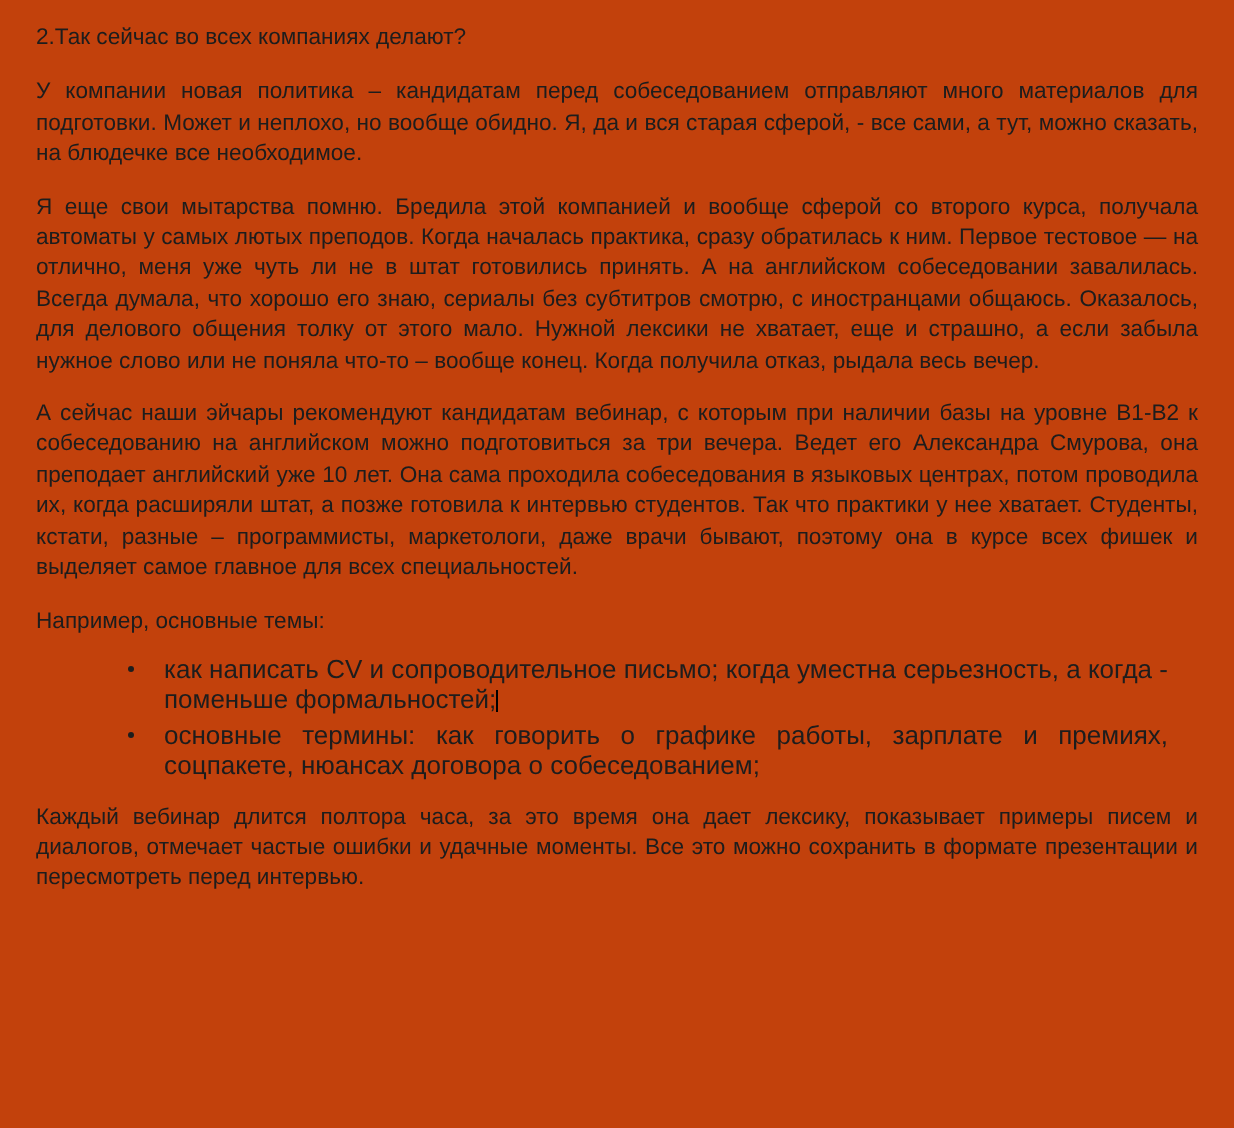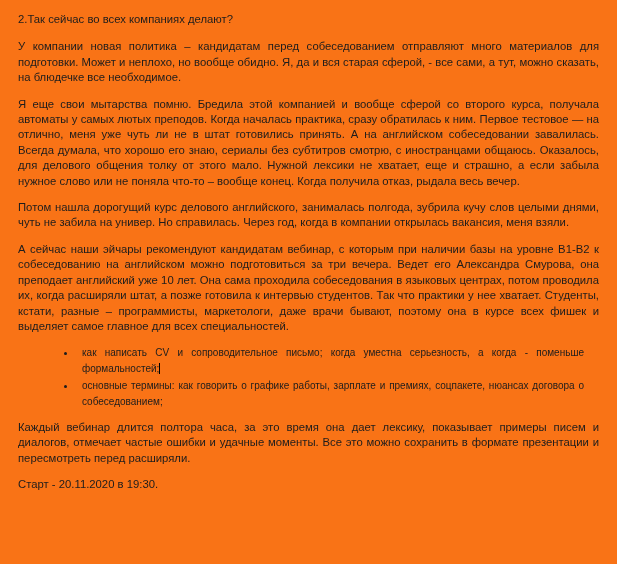--- a/index.html
+++ b/index.html
@@ -12,21 +12,21 @@
     height: 564px;
     overflow: hidden;
     font-family: "Liberation Sans", sans-serif;
     color: #1a1a1a;
   }
   .page {
     width: 617px;
     height: 564px;
     box-sizing: border-box;
     padding: 12px 18px 10px 18px;
-    background: #f97316;
+    background: #c2410c;
   }
   .para {
     font-size: 11.3px;
     line-height: 15.4px;
     text-align: justify;
     margin: 0 0 11px 0;
     color: #1d1d1d;
   }
   .title {
     font-size: 11.3px;
@@ -39,21 +39,21 @@
     line-height: 15.4px;
     margin: 0 0 8px 0;
     color: #1d1d1d;
   }
   ul.bullets {
     margin: 0 0 11px 0;
     padding-left: 46px;
     list-style: none;
   }
   ul.bullets li {
-    font-size: 10px;
+    font-size: 13px;
     line-height: 15.4px;
     text-align: justify;
     margin: 0 15px 2px 0;
     position: relative;
     padding-left: 18px;
     color: #1d1d1d;
   }
   ul.bullets li::before {
     content: "";
     position: absolute;
@@ -78,25 +78,24 @@
 </style>
 </head>
 <body>
 
 <div class="page">
 
   <p class="title">2.Так сейчас во всех компаниях делают?</p>
 
   <p class="para">У компании новая политика – кандидатам перед собеседованием отправляют много материалов для подготовки. Может и неплохо, но вообще обидно. Я, да и вся старая сферой, - все сами, а тут, можно сказать, на блюдечке все необходимое.</p>
   <p class="para">Я еще свои мытарства помню. Бредила этой компанией и вообще сферой со второго курса, получала автоматы у самых лютых преподов. Когда началась практика, сразу обратилась к ним. Первое тестовое — на отлично, меня уже чуть ли не в штат готовились принять. А на английском собеседовании завалилась. Всегда думала, что хорошо его знаю, сериалы без субтитров смотрю, с иностранцами общаюсь. Оказалось, для делового общения толку от этого мало. Нужной лексики не хватает, еще и страшно, а если забыла нужное слово или не поняла что-то – вообще конец. Когда получила отказ, рыдала весь вечер.</p>
-  <p class="para">Потом нашла дорогущий курс делового английского, занималась полгода, зубрила кучу слов целыми днями, чуть не забила на универ. Но справилась. Через год, когда в компании открылась вакансия, меня взяли.</p>
   <p class="para">А сейчас наши эйчары рекомендуют кандидатам вебинар, с которым  при наличии базы на уровне В1-В2 к собеседованию на английском можно подготовиться за три вечера.  Ведет его Александра Смурова, она преподает английский уже 10 лет. Она сама проходила собеседования в языковых центрах, потом проводила их, когда расширяли штат, а позже готовила к интервью студентов. Так что практики у нее хватает. Студенты, кстати, разные – программисты, маркетологи, даже врачи бывают, поэтому она в курсе всех фишек и выделяет самое главное для всех специальностей.</p>
 
+  <p class="lead-in">Например, основные темы:</p>
 
   <ul class="bullets">
     <li><span>как написать CV и сопроводительное письмо; когда уместна серьезность, а когда - поменьше формальностей;</span><span class="caret"></span></li>
     <li><span>основные термины: как говорить о графике работы, зарплате и премиях, соцпакете, нюансах договора о собеседованием;</span></li>
   </ul>
 
-  <p class="para">Каждый вебинар длится полтора часа, за это время она дает лексику, показывает примеры писем и диалогов, отмечает частые ошибки и удачные моменты. Все это можно сохранить в формате презентации и пересмотреть перед расширяли.</p>
-  <p class="para last">Старт - 20.11.2020 в 19:30.</p>
+  <p class="para">Каждый вебинар длится полтора часа, за это время она дает лексику, показывает примеры писем и диалогов, отмечает частые ошибки и удачные моменты. Все это можно сохранить в формате презентации и пересмотреть перед интервью.</p>
 
 </div>
 
 </body></html>

